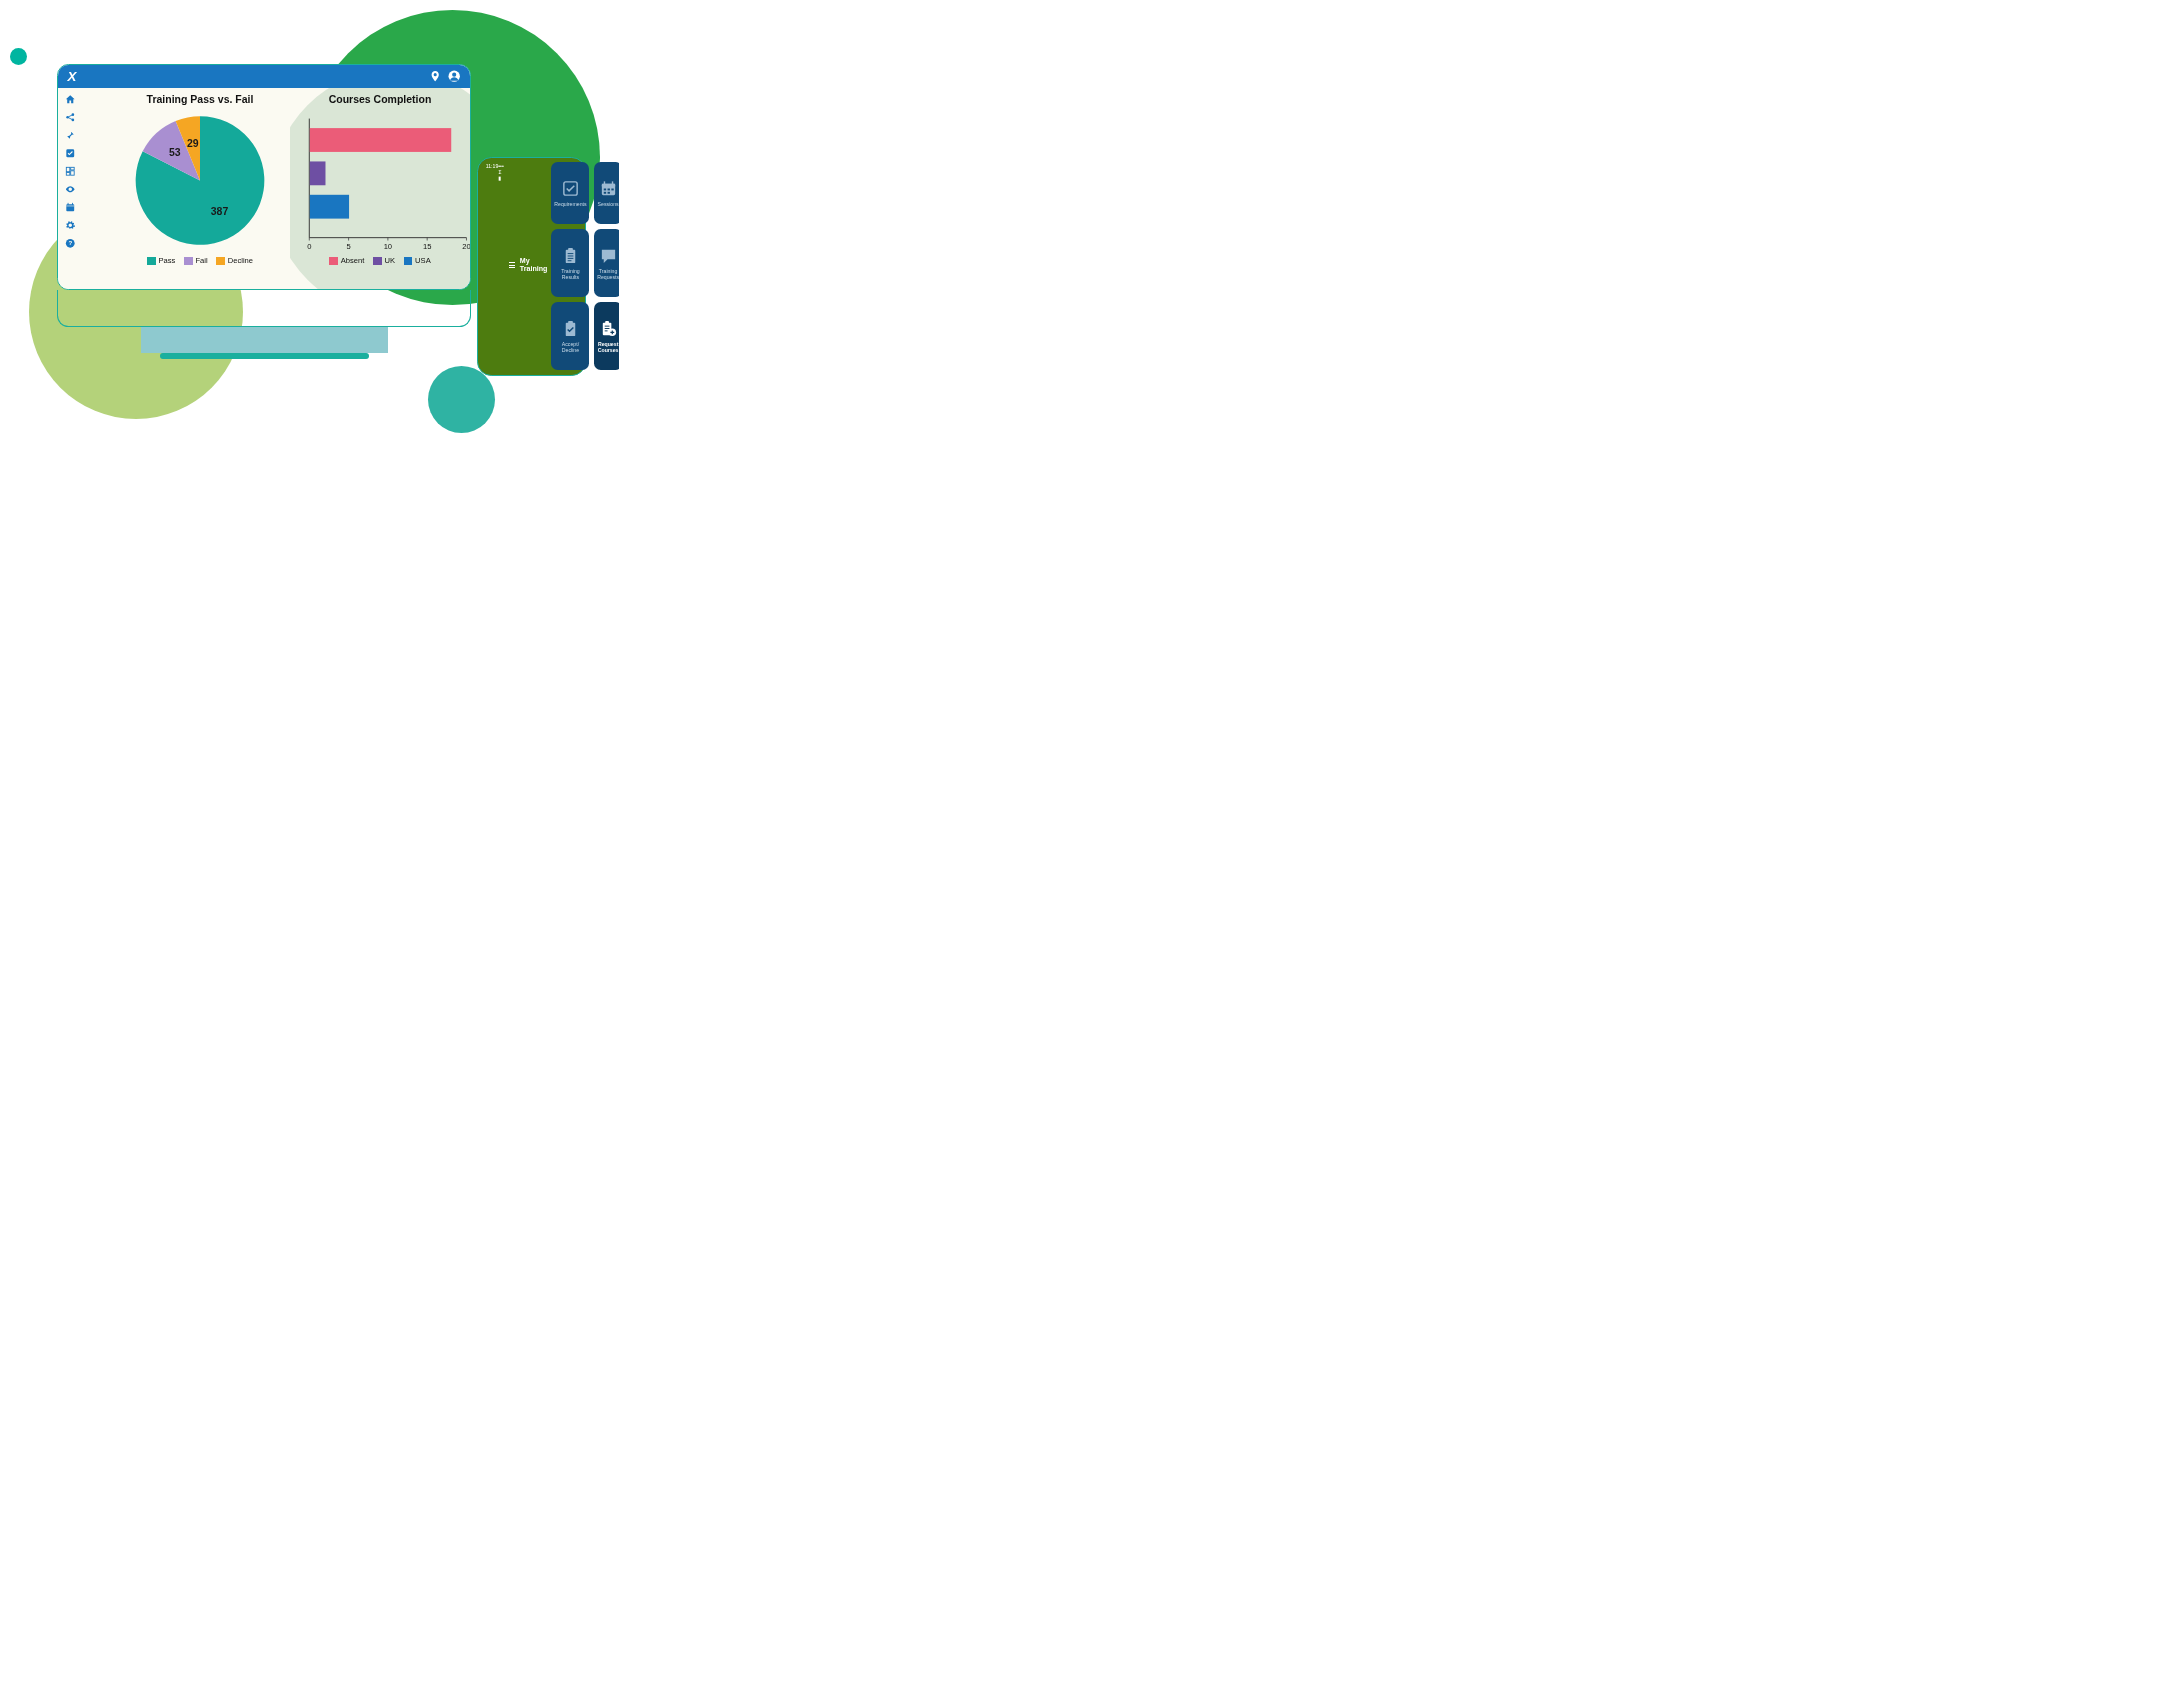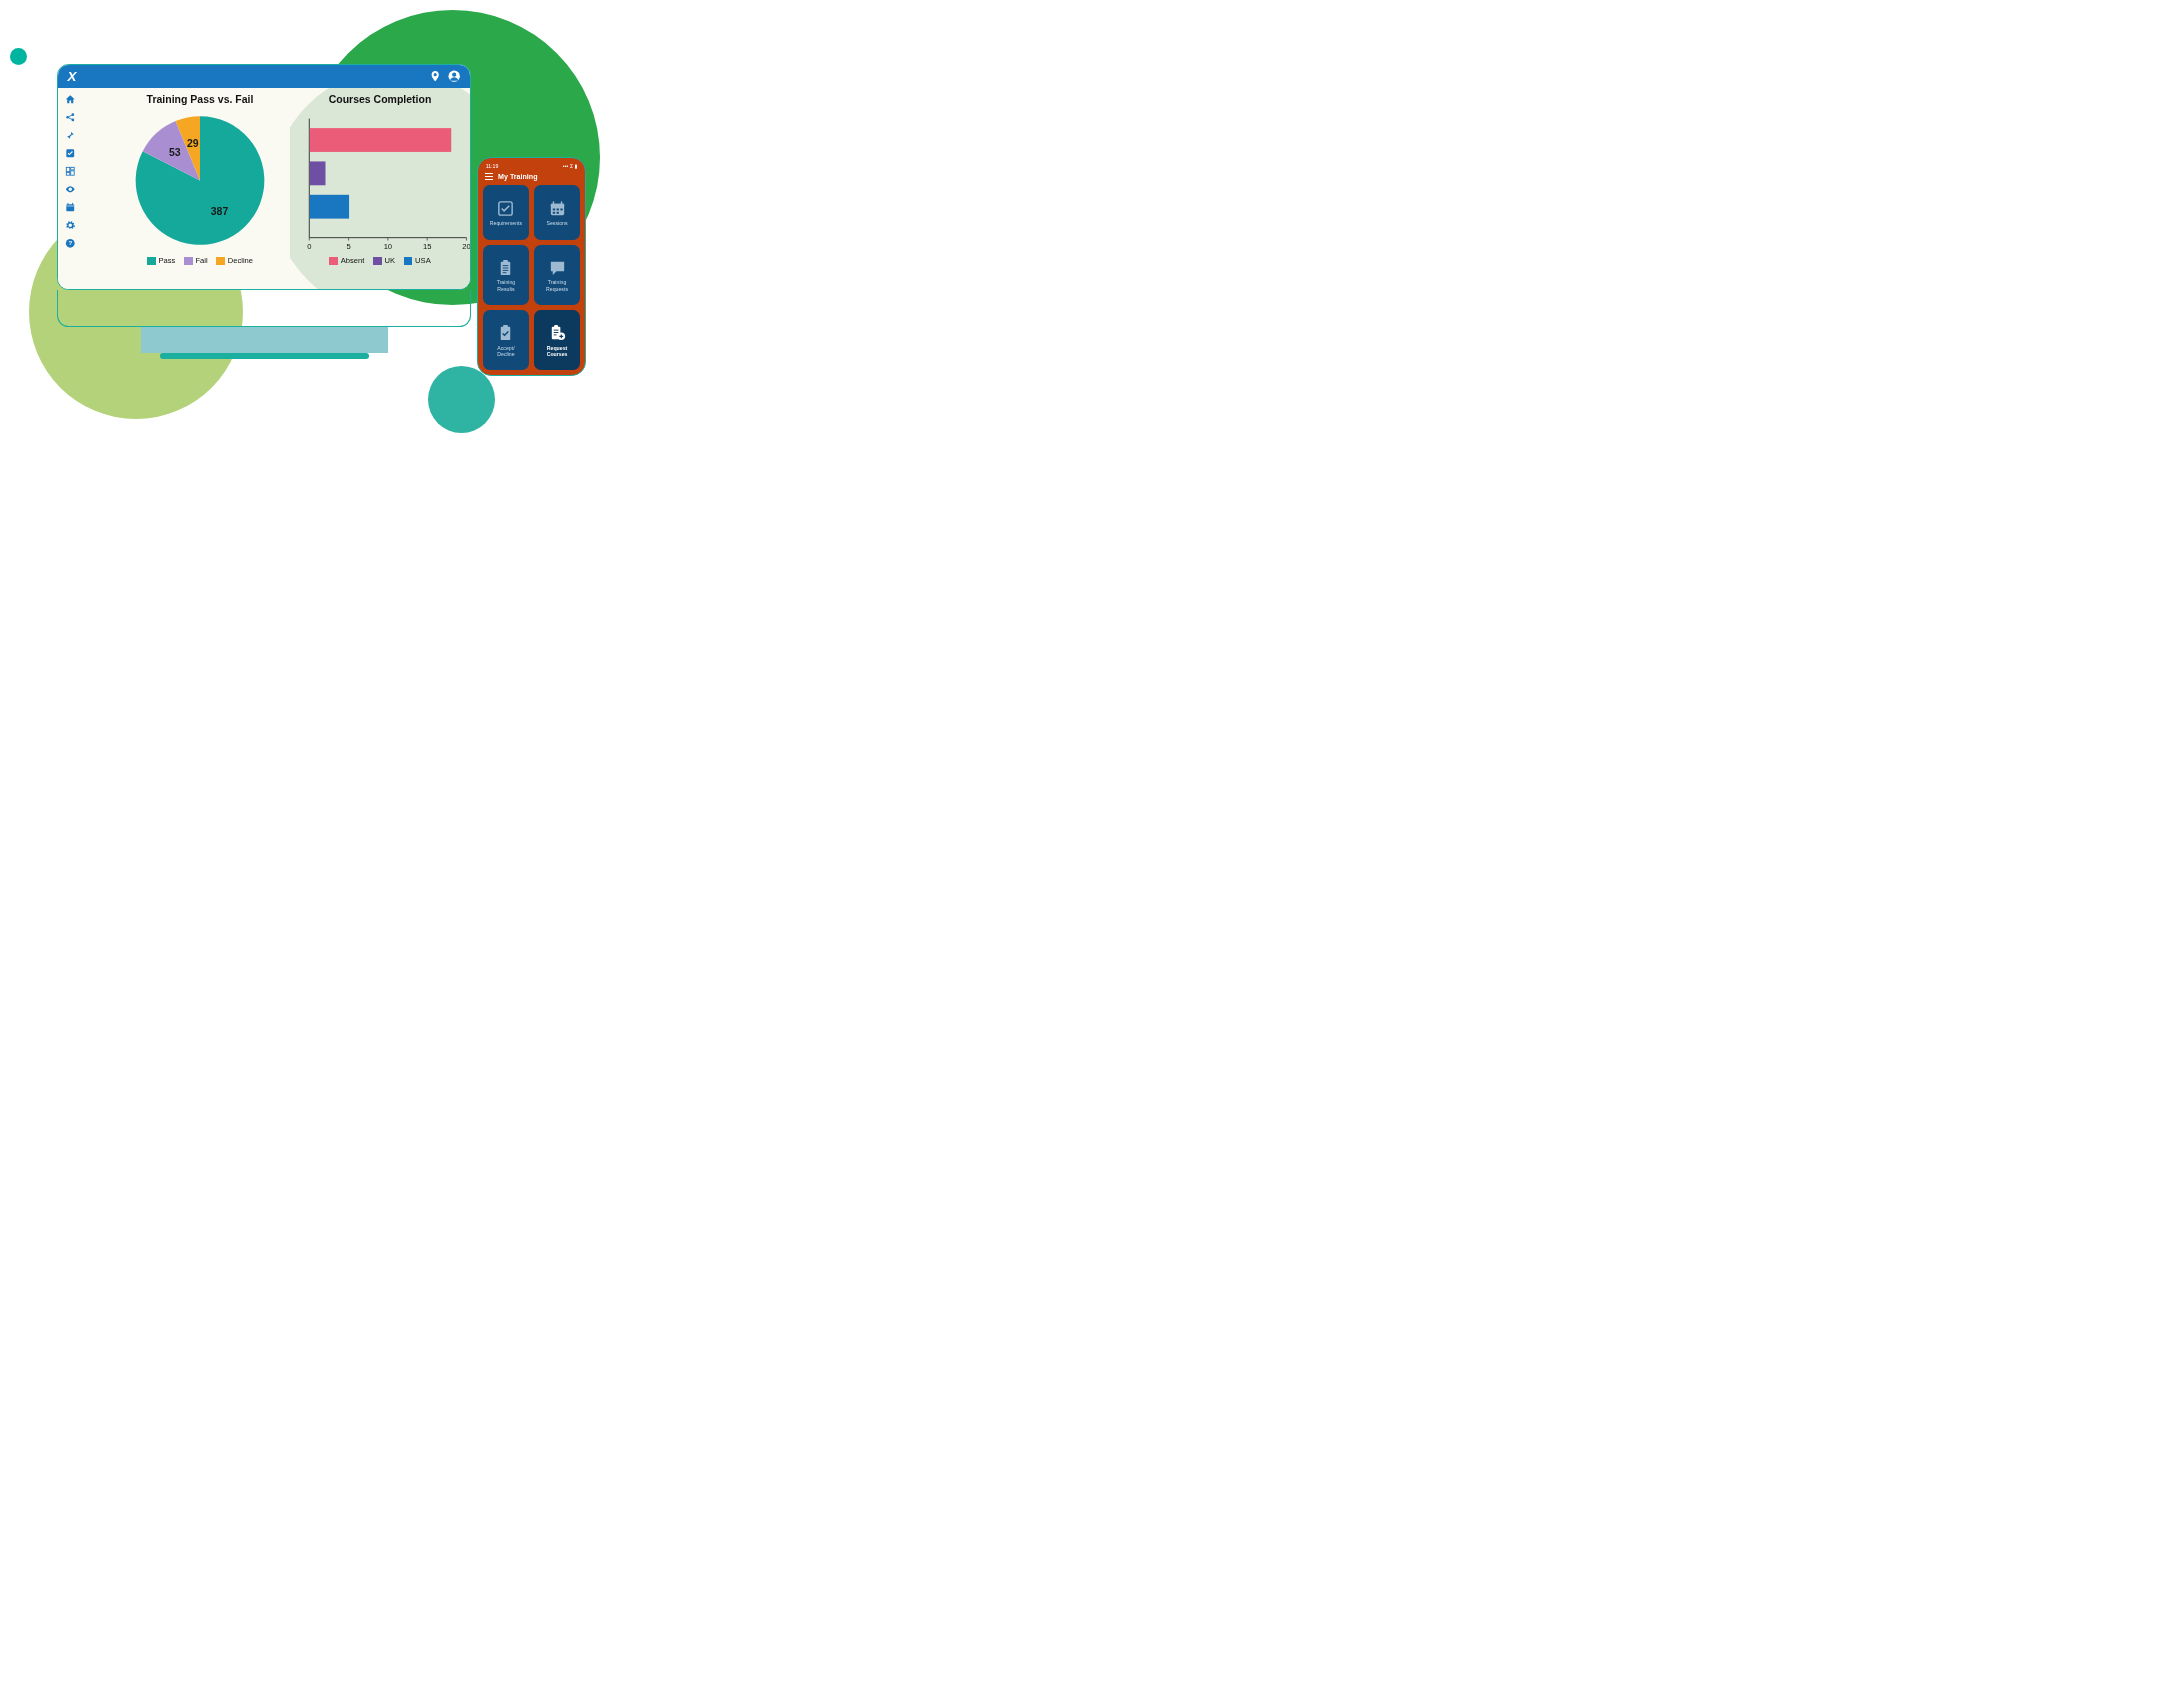--- a/index.html
+++ b/index.html
@@ -32,21 +32,21 @@
   .panel { flex: 1; padding: 4.8px 4.8px 0 4.8px; position: relative; }
   .panel-title { text-align: center; font-weight: 700; font-size: 10.5px; color: #111; margin-bottom: 3.8px; }
   .bar-bg-circle { position:absolute; width: 247px; height:247px; border-radius:50%; background:#dae6d6; top:-19px; left:50%; transform:translateX(-44%); z-index:0; }
   .panel-inner { position: relative; z-index: 1; }
 
   .legend { display: flex; gap: 8.6px; justify-content: center; margin-top: 4.8px; font-size: 7.6px; color:#111;align-items:center; }
   .legend-item { display: flex; align-items: center; gap: 2.9px; }
   .swatch { width: 8.6px; height: 8.6px; }
 
   
-  .phone { position: absolute; right: 33px; top: 157px; width: 109px; height: 219px; border: 1.9px solid #1aaf9e; border-radius: 14.3px; background: #c2410c; z-index: 3; padding: 3.8px 4.8px 4.8px 4.8px; display: flex; flex-direction: column; }
+  .phone { position: absolute; right: 33px; top: 157px; width: 109px; height: 219px; border: 1.9px solid #1aaf9e; border-radius: 14.3px; background: #4d7c0f; z-index: 3; padding: 3.8px 4.8px 4.8px 4.8px; display: flex; flex-direction: row; }
   .status-bar { color: #fff; font-size: 5.2px; display: flex; justify-content: space-between; padding: 1px 2.9px; }
   .phone-titlebar { display: flex; align-items: center; gap: 4.8px; color: #fff; padding: 2.9px 1.9px 4.8px 1.9px; }
   .hamburger { width: 8.6px; height: 6.7px; display: flex; flex-direction: column; justify-content: space-between; }
   .hamburger span { display: block; height: 1px; background: #fff; }
   .phone-title { font-weight: 700; font-size: 7.1px; }
   .tile-grid { display: grid; grid-template-columns: 1fr 1fr; gap: 4.8px; flex: 1; }
   .tile { background: #114a78; border-radius: 6.7px; display: flex; flex-direction: column; align-items: center; justify-content: center; color: #9dbad2; cursor: pointer; padding: 2.9px; text-align: center; }
   .tile.active { background: #0c3a5e; }
   .tile-icon { width: 19px; height: 19px; fill: #9dbad2; margin-bottom: 2.9px; }
   .tile.active .tile-icon { fill: #fff; }

